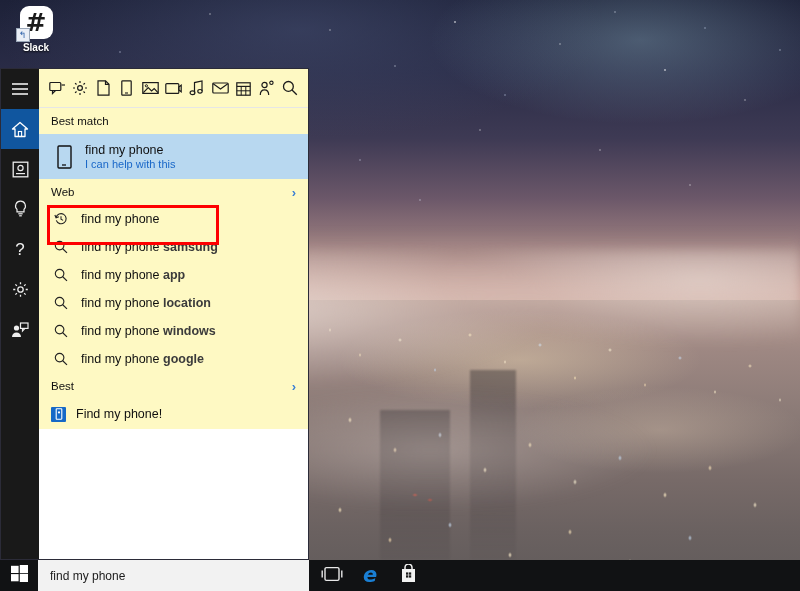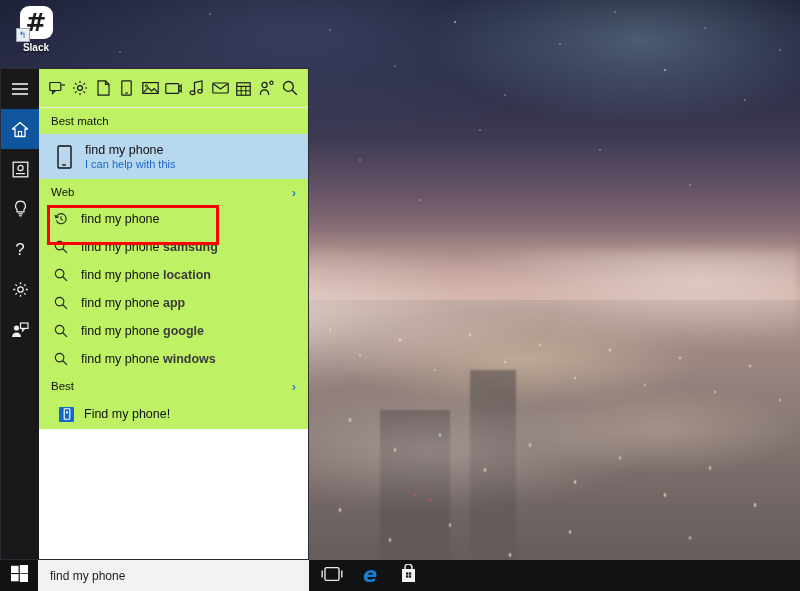--- a/index.html
+++ b/index.html
@@ -126,21 +126,21 @@
 
   
   #cortana-rail{width:38px;background:#191919;display:flex;flex-direction:column;
     align-items:center;flex:0 0 38px;}
   .rail-item{width:38px;height:40px;display:flex;align-items:center;justify-content:center;
     color:#e8e8e8;}
   .rail-item.active{background:#10569f;}
   .rail-item svg{display:block;}
 
   
-  #results-pane{flex:1;display:flex;flex-direction:column;min-width:0;background:#bef264;}
+  #results-pane{flex:1;display:flex;flex-direction:column;min-width:0;background:#fef9c3;}
 
   #quick-filters{height:39px;flex:0 0 39px;display:flex;align-items:center;
     justify-content:space-between;padding:0 8px;border-bottom:1px solid #e6e6e6;box-sizing:border-box;}
   .qf-icon{width:20px;height:20px;display:flex;align-items:center;justify-content:center;color:#1b1b1b;}
 
   .section-header{height:26px;display:flex;align-items:center;justify-content:space-between;
     padding:0 12px 0 12px;font-size:11.5px;color:#111;}
   .section-header .chev{color:#3a7fd5;font-size:13px;font-weight:600;}
 
   
@@ -154,21 +154,21 @@
   #annotation-box{position:absolute;left:46px;top:136px;width:172px;height:40px;
     border:3px solid #fe0000;box-sizing:border-box;pointer-events:none;z-index:8;}
 
   
   .result-row{height:28px;display:flex;align-items:center;padding:0 12px;box-sizing:border-box;}
   .row-icon{width:20px;flex:0 0 20px;display:flex;align-items:center;justify-content:center;color:#222;}
   .row-label{margin-left:10px;font-size:12.5px;color:#101010;white-space:nowrap;}
   .row-label .suffix{color:#3b3b3b;font-weight:700;}
 
   
-  .store-row{height:30px;display:flex;align-items:center;padding:0 20px;box-sizing:border-box;}
+  .store-row{height:30px;display:flex;align-items:center;padding:0 12px;box-sizing:border-box;}
   .store-tile{width:15px;height:15px;flex:0 0 15px;background:#1569c7;border-radius:1px;
     display:flex;align-items:center;justify-content:center;}
 
   #flyout-spacer{flex:1;background:#fff;}
 
   
   #taskbar{position:absolute;left:0;bottom:0;width:800px;height:31px;background:#111214;
     display:flex;align-items:center;}
   #start-button{width:38px;height:31px;display:flex;align-items:center;justify-content:center;}
   #taskbar-search{width:271px;height:31px;background:#f2f2f2;display:flex;align-items:center;
@@ -393,48 +393,48 @@
           </span>
           <span class="row-label"><span>find my phone</span><span class="suffix"> samsung</span></span>
         </div>
         <div class="result-row">
           <span class="row-icon">
             <svg width="14" height="14" viewBox="0 0 16 16">
               <circle cx="6.4" cy="6.4" r="4.9" fill="none" stroke="#222" stroke-width="1.3"></circle>
               <line x1="10" y1="10" x2="14.8" y2="14.8" stroke="#222" stroke-width="1.3"></line>
             </svg>
           </span>
-          <span class="row-label"><span>find my phone</span><span class="suffix"> location</span></span>
+          <span class="row-label"><span>find my phone</span><span class="suffix"> app</span></span>
         </div>
         <div class="result-row">
           <span class="row-icon">
             <svg width="14" height="14" viewBox="0 0 16 16">
               <circle cx="6.4" cy="6.4" r="4.9" fill="none" stroke="#222" stroke-width="1.3"></circle>
               <line x1="10" y1="10" x2="14.8" y2="14.8" stroke="#222" stroke-width="1.3"></line>
             </svg>
           </span>
-          <span class="row-label"><span>find my phone</span><span class="suffix"> app</span></span>
+          <span class="row-label"><span>find my phone</span><span class="suffix"> location</span></span>
         </div>
         <div class="result-row">
           <span class="row-icon">
             <svg width="14" height="14" viewBox="0 0 16 16">
               <circle cx="6.4" cy="6.4" r="4.9" fill="none" stroke="#222" stroke-width="1.3"></circle>
               <line x1="10" y1="10" x2="14.8" y2="14.8" stroke="#222" stroke-width="1.3"></line>
             </svg>
           </span>
-          <span class="row-label"><span>find my phone</span><span class="suffix"> google</span></span>
+          <span class="row-label"><span>find my phone</span><span class="suffix"> windows</span></span>
         </div>
         <div class="result-row">
           <span class="row-icon">
             <svg width="14" height="14" viewBox="0 0 16 16">
               <circle cx="6.4" cy="6.4" r="4.9" fill="none" stroke="#222" stroke-width="1.3"></circle>
               <line x1="10" y1="10" x2="14.8" y2="14.8" stroke="#222" stroke-width="1.3"></line>
             </svg>
           </span>
-          <span class="row-label"><span>find my phone</span><span class="suffix"> windows</span></span>
+          <span class="row-label"><span>find my phone</span><span class="suffix"> google</span></span>
         </div>
       </div>
 
     <div class="section-header">
       <span>Best</span>
       <span class="chev">›</span>
     </div>
 
     <div id="store-list">
         <div class="store-row">

